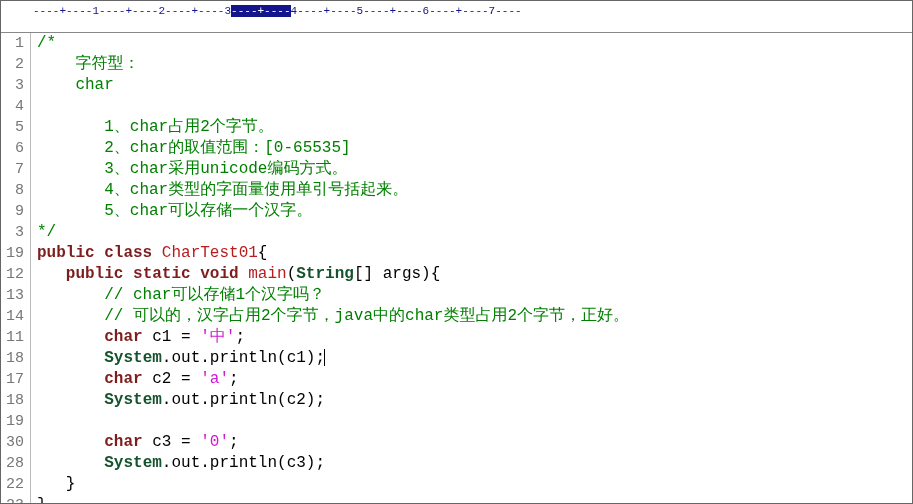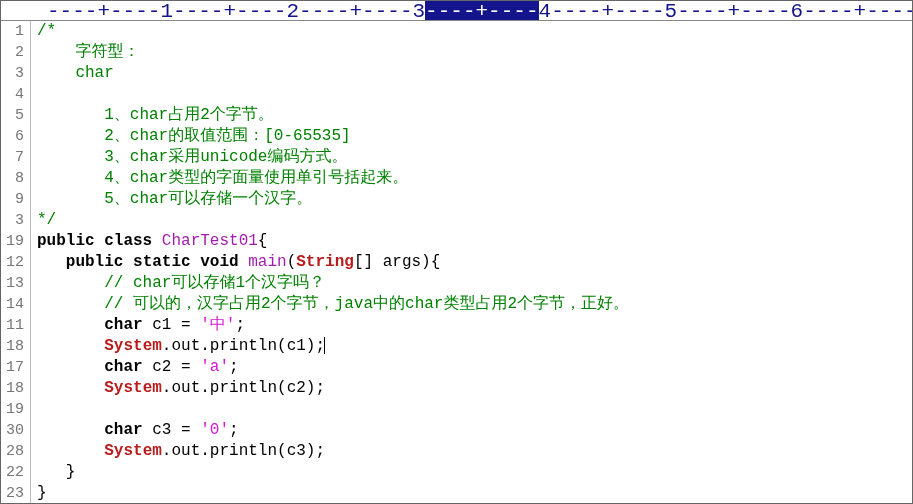--- a/index.html
+++ b/index.html
@@ -5,44 +5,44 @@
   html,body{margin:0;padding:0;background:#fff;}
   body{
     width:913px;height:504px;
     font-family:Consolas,"Courier New",monospace;
     font-size:16px;line-height:21px;color:#000;
     border:1px solid #666;box-sizing:border-box;
     overflow:hidden;position:relative;
   }
   
   .ruler{
-    height:20px;border-bottom:1px solid #888;
+    height:32px;border-bottom:1px solid #888;
     white-space:nowrap;overflow:hidden;
-    padding-left:46px;box-sizing:border-box;
-    font-size:21px;color:#14148c;
+    padding-left:32px;box-sizing:border-box;
+    font-size:11px;color:#14148c;
     user-select:none;position:relative;
   }
   .ruler span.col{color:#14148c;}
   .ruler span.hl{background:#14148c;color:#fff;}
   
   .editor{display:flex;height:calc(100% - 18px);}
   .gutter{
     width:30px;background:#fff;color:#777;
     text-align:right;padding-right:6px;box-sizing:border-box;
     border-right:1px solid #bbb;
     user-select:none;font-size:15px;
   }
   .gutter div{height:21px;}
   .code{padding-left:6px;white-space:pre;}
   .code div{height:21px;}
   
-  .kw{color:#000000;font-weight:700;}        
+  .kw{color:#7f1d1d;font-weight:700;}        
   .cm{color:#008000;}                          
-  .cls{color:#a21caf;}                            
-  .typ{color:#b91c1c;font-weight:700;text-align:center;}         
+  .cls{color:#b91c1c;}                            
+  .typ{color:#14532d;font-weight:700;text-align:center;}         
   .str{color:#d018d0;}                         
   .op{color:#000;}
   
   .caret{display:inline-block;width:1px;height:17px;background:#000;vertical-align:middle;margin-left:-1px;}
 </style>
 </head>
 <body>
 
 <div class="ruler">
   <span><span class="col">----+----</span><span class="col">1</span><span class="col">----+----</span><span class="col">2</span><span class="col">----+----</span><span class="col">3</span><span class="col hl">----+----</span><span class="col">4</span><span class="col">----+----</span><span class="col">5</span><span class="col">----+----</span><span class="col">6</span><span class="col">----+----</span><span class="col">7</span><span class="col">----</span></span>

